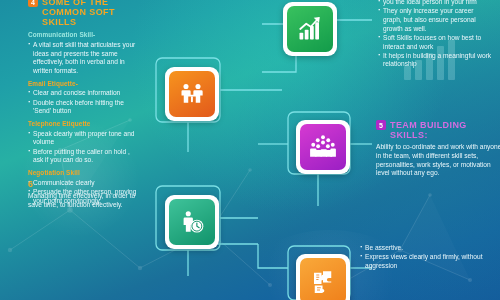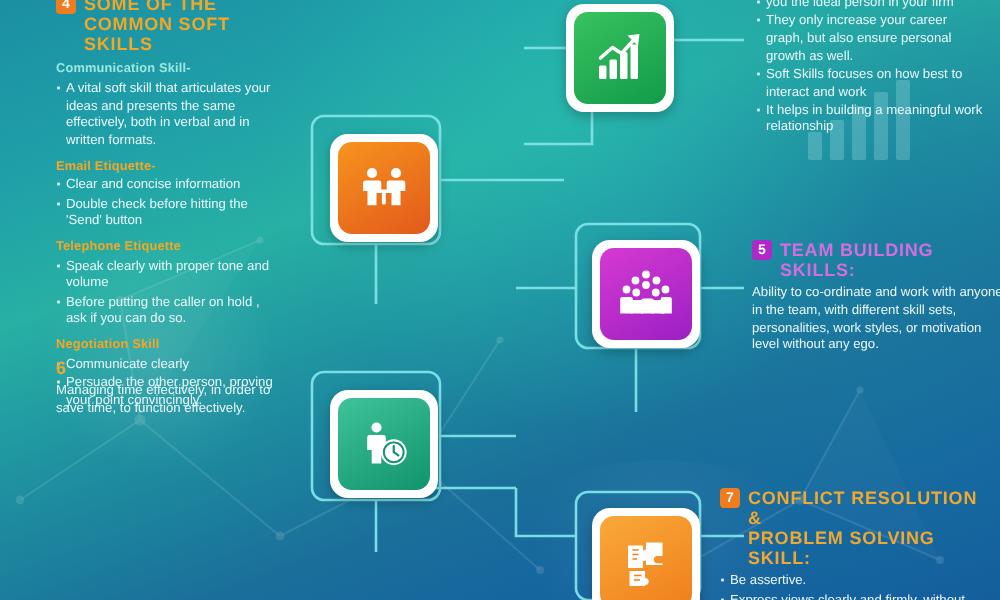--- a/index.html
+++ b/index.html
@@ -286,25 +286,18 @@
 
 <div class="col" style="left:376px;top:120px;width:130px;">
   <div class="sec-head">
     <span class="badge" style="background:#b028c8;">5</span>
     <span class="sec-title magenta">Team Building Skills:</span>
   </div>
   <p class="body">Ability to co-ordinate and work with anyone in the team, with different skill sets, personalities, work styles, or motivation level without any ego.</p>
 </div>
 
 <div class="col" style="left:360px;top:244px;width:134px;">
-  <div class="sec-head">
-    <span class="badge" style="background:#f07c1e;">7</span>
-    <span class="sec-title amber">
-      <span>Conflict Resolution &amp;</span><br>
-      <span>Problem Solving Skill:</span>
-    </span>
-  </div>
   <ul class="body">
     <li>Be assertive.</li>
     <li>Express views clearly and firmly, without aggression</li>
 
   </ul>
 </div>
 
 </body></html>

